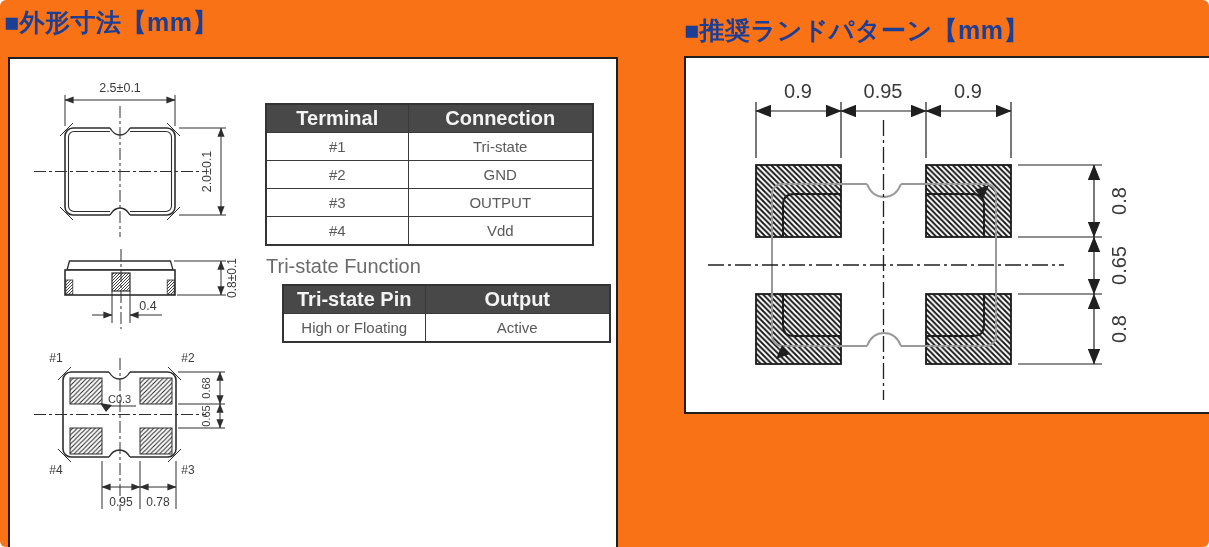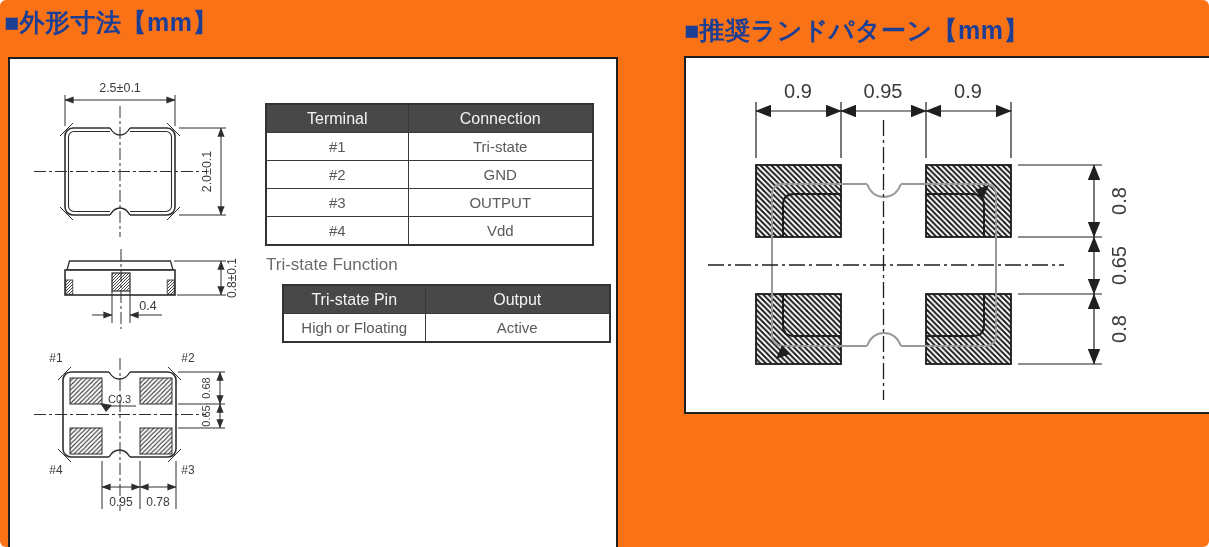--- a/index.html
+++ b/index.html
@@ -10,25 +10,25 @@
   #title-left{left:4px;top:6px;}
   #title-right{left:684px;top:6px;margin-top:8px;}
   .frame{position:absolute;background:#fff;border:2px solid #1f1f1f;box-sizing:border-box;}
   #frame-left{left:8px;top:57px;width:610px;height:545px;}
   #frame-right{left:684px;top:56px;width:571px;height:358px;}
   .frame svg{position:absolute;left:0;top:0;}
   .spec-table{position:absolute;border-collapse:collapse;table-layout:fixed;
               font-size:15px;color:#5a5a5a;text-align:center;background:#fff;}
   .spec-table th,.spec-table td{border:1.5px solid #3a3a3a;padding:0;height:27px;
               overflow:hidden;white-space:nowrap;}
-  .spec-table th{background:#484848;color:#f4f4f4;font-weight:normal;font-size:16px;}
+  .spec-table th{background:#484848;color:#f4f4f4;font-weight:bold;font-size:20px;}
   .spec-table{border:2px solid #333;}
   #tbl-terminal{left:255px;top:44px;width:327px;}
   #tbl-tristate{left:272px;top:225px;width:327px;}
-  #tristate-caption{position:absolute;left:256px;top:196px;font-size:17px;color:#6b6b6b;}
+  #tristate-caption{position:absolute;left:256px;top:196px;font-size:20px;color:#6b6b6b;}
   .c1{width:142px;} .c2{width:185px;}
   text{font-family:"Liberation Sans",sans-serif;fill:#3a3a3a;}
 </style>
 </head>
 <body>
 
 <div id="page">
 
   <div id="title-left" class="sec-title">■外形寸法【mm】</div>
   <div id="title-right" class="sec-title">■推奨ランドパターン【mm】</div>

